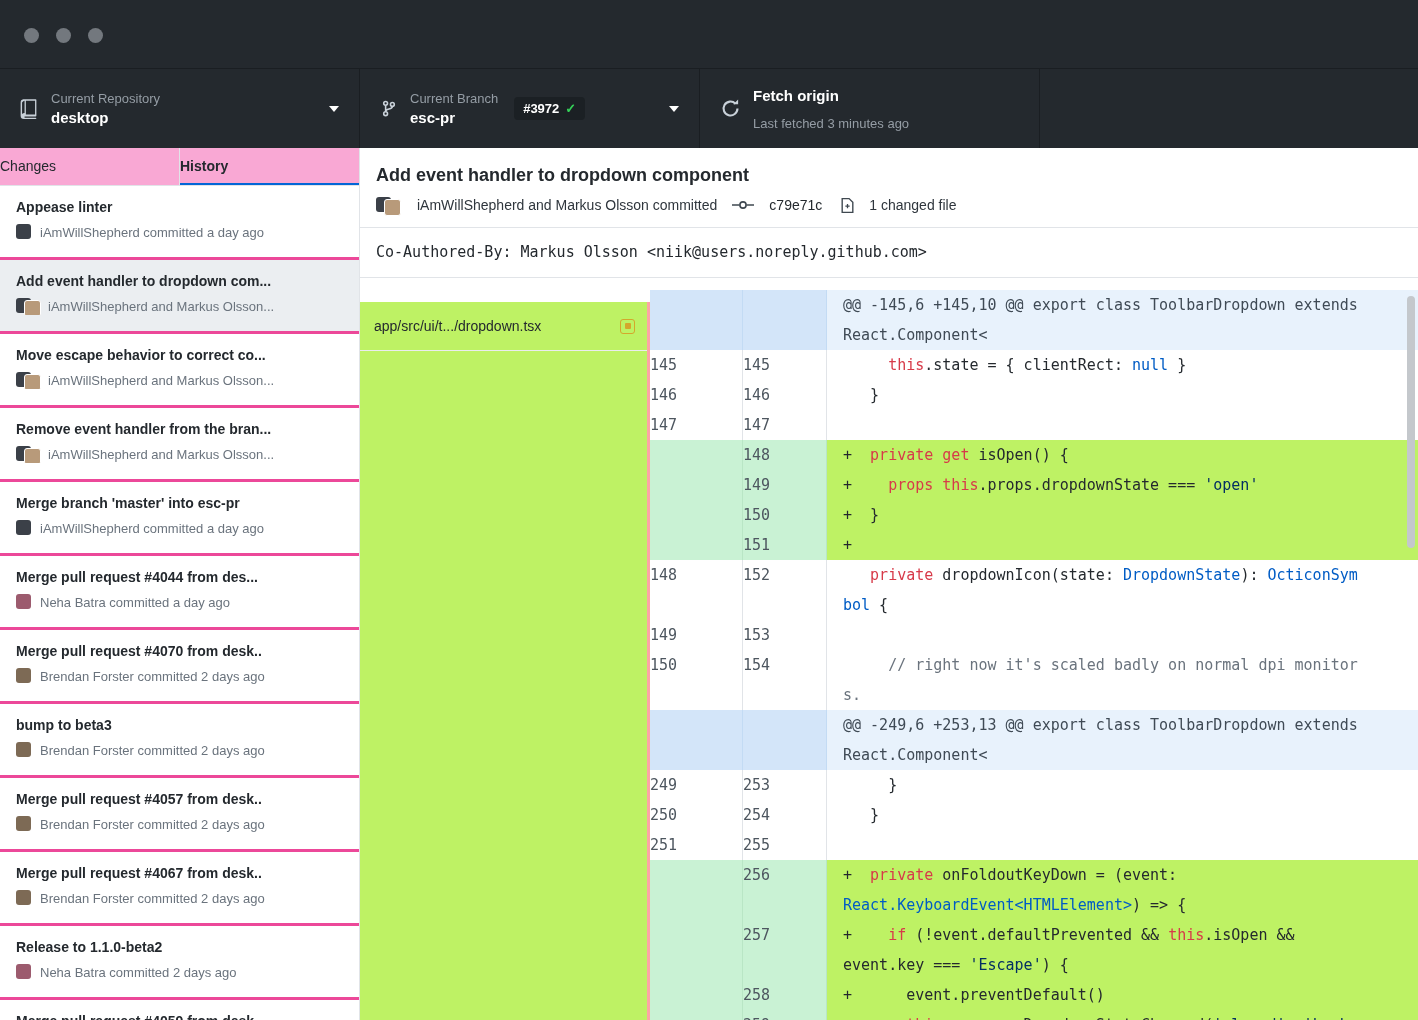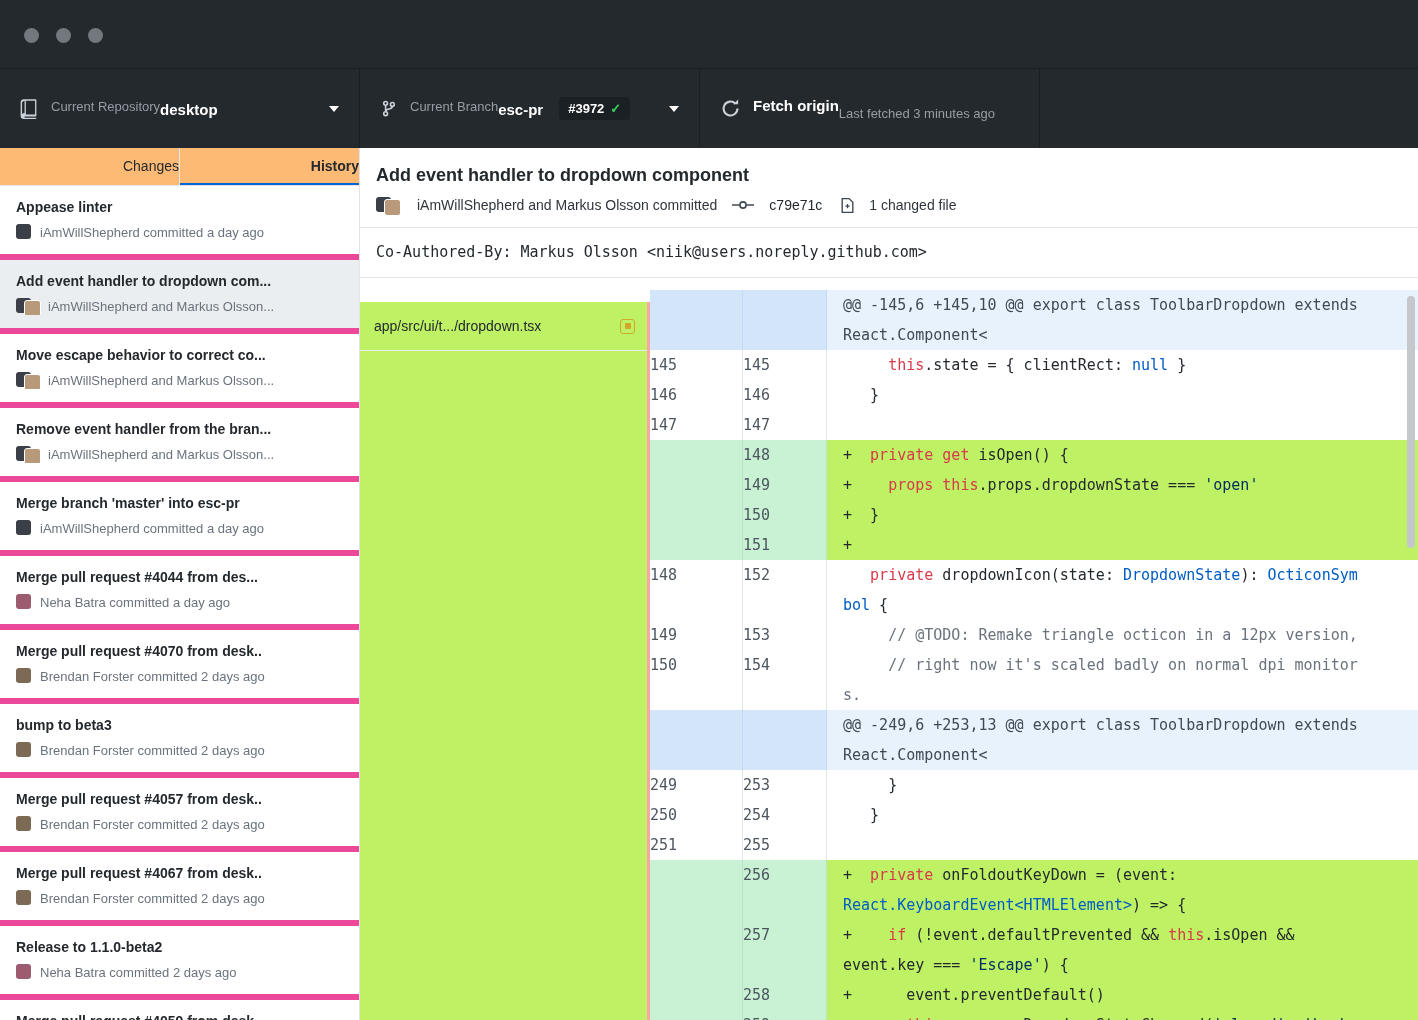--- a/index.html
+++ b/index.html
@@ -9,35 +9,35 @@
   .traffic{position:absolute;left:24px;top:28px;display:flex;gap:17px}
   .light{width:15px;height:15px;border-radius:50%;background:#73787e}
   
   .toolbar{position:absolute;left:0;top:68px;width:1418px;height:80px;background:#24292e;border-top:1px solid #1a1e22;box-sizing:border-box;display:flex}
   .tsection{height:100%;display:flex;align-items:center;box-sizing:border-box;border-right:1px solid #1a1e22;cursor:pointer}
   .tsection.repo{width:360px;padding-left:18px}
   .tsection.branch{width:340px;padding-left:20px}
   .tsection.fetch{width:340px;padding-left:20px}
   .tsection.rest{flex:1;border-right:none;cursor:default}
   .ticon{margin-right:12px;display:flex;align-items:center}
-  .tcol{display:flex;justify-content:center}
+  .tcol{display:flex;flex-direction:column;justify-content:center}
   .tlabel{color:#959da5;font-size:13px;line-height:16px}
   .tvalue{color:#fff;font-size:15px;font-weight:700;line-height:19px;margin-top:1px}
   .tsub{color:#959da5;font-size:13px;line-height:17px;margin-top:10px}
   .chevron{width:0;height:0;border-left:5px solid transparent;border-right:5px solid transparent;border-top:6px solid #fff;margin-left:auto;margin-right:20px}
   .badge{margin-left:16px;background:#1b2024;border-radius:4px;padding:4px 9px;display:flex;align-items:flex-end;gap:6px;color:#fff;font-size:13px;font-weight:700}
   .badge .check{color:#34d058;font-size:13px;font-weight:700}
   
   .sidebar{position:absolute;left:0;top:148px;width:360px;height:872px;background:#fff;border-right:1px solid #e1e4e8;box-sizing:border-box}
   .tabs{height:38px;display:flex;border-bottom:1px solid #e1e4e8;box-sizing:border-box}
-  .tab{flex:1;text-align:right;line-height:36px;font-size:14px;color:#24292e;border-right:1px solid #e1e4e8;box-sizing:border-box;cursor:pointer;background:#fdba74}
+  .tab{flex:1;text-align:left;line-height:36px;font-size:14px;color:#24292e;border-right:1px solid #e1e4e8;box-sizing:border-box;cursor:pointer;background:#f9a8d4}
   .tab:last-child{border-right:none}
   .tab.active{box-shadow:inset 0 -2px 0 #0366d6;font-weight:700}
   .commit-list{position:absolute;top:38px;left:0;right:0;bottom:0;overflow:hidden}
-  .commit-item{height:74px;box-sizing:border-box;padding:12px 16px 0 16px;border-bottom:6px solid #ec4899;background:#fff;cursor:pointer}
+  .commit-item{height:74px;box-sizing:border-box;padding:12px 16px 0 16px;border-bottom:3px solid #ec4899;background:#fff;cursor:pointer}
   .commit-item.selected{background:#ebeef1}
   .c-title{font-size:14px;font-weight:700;color:#24292e;white-space:nowrap;overflow:hidden;line-height:18px}
   .c-meta{margin-top:7px;display:flex;align-items:center;gap:7px;color:#6a737d;font-size:13px;white-space:nowrap;overflow:hidden}
   .avatar-stack{position:relative;height:18px;flex:none}
   .avatar-stack.one{width:17px}
   .avatar-stack.two{width:25px}
   .avatar{position:absolute;width:15px;height:15px;border-radius:3px;top:1px;left:0}
   .avatar.a1{left:8px;top:3px;border:1px solid #fff}
   
   .main{position:absolute;left:360px;top:148px;width:1058px;height:872px;background:#fff}
@@ -326,21 +326,20 @@
     </div>
     <div class="diff-row context">
       <div class="gut old">148</div>
       <div class="gut new">152</div>
       <div class="code"><span>   </span><span class="c-k">private</span><span> dropdownIcon(state: </span><span class="c-t">DropdownState</span><span>): </span><span class="c-t">OcticonSym
 bol</span><span> {</span></div>
     </div>
     <div class="diff-row context">
       <div class="gut old">149</div>
       <div class="gut new">153</div>
-      <div class="code"><span>     </span><span class="c-cm">// @TODO: Remake triangle octicon in a 12px version,</span></div>
     </div>
     <div class="diff-row context">
       <div class="gut old">150</div>
       <div class="gut new">154</div>
       <div class="code"><span>     </span><span class="c-cm">// right now it's scaled badly on normal dpi monitor
 s.</span></div>
     </div>
     <div class="diff-row hunk">
       <div class="gut old"></div>
       <div class="gut new"></div>

